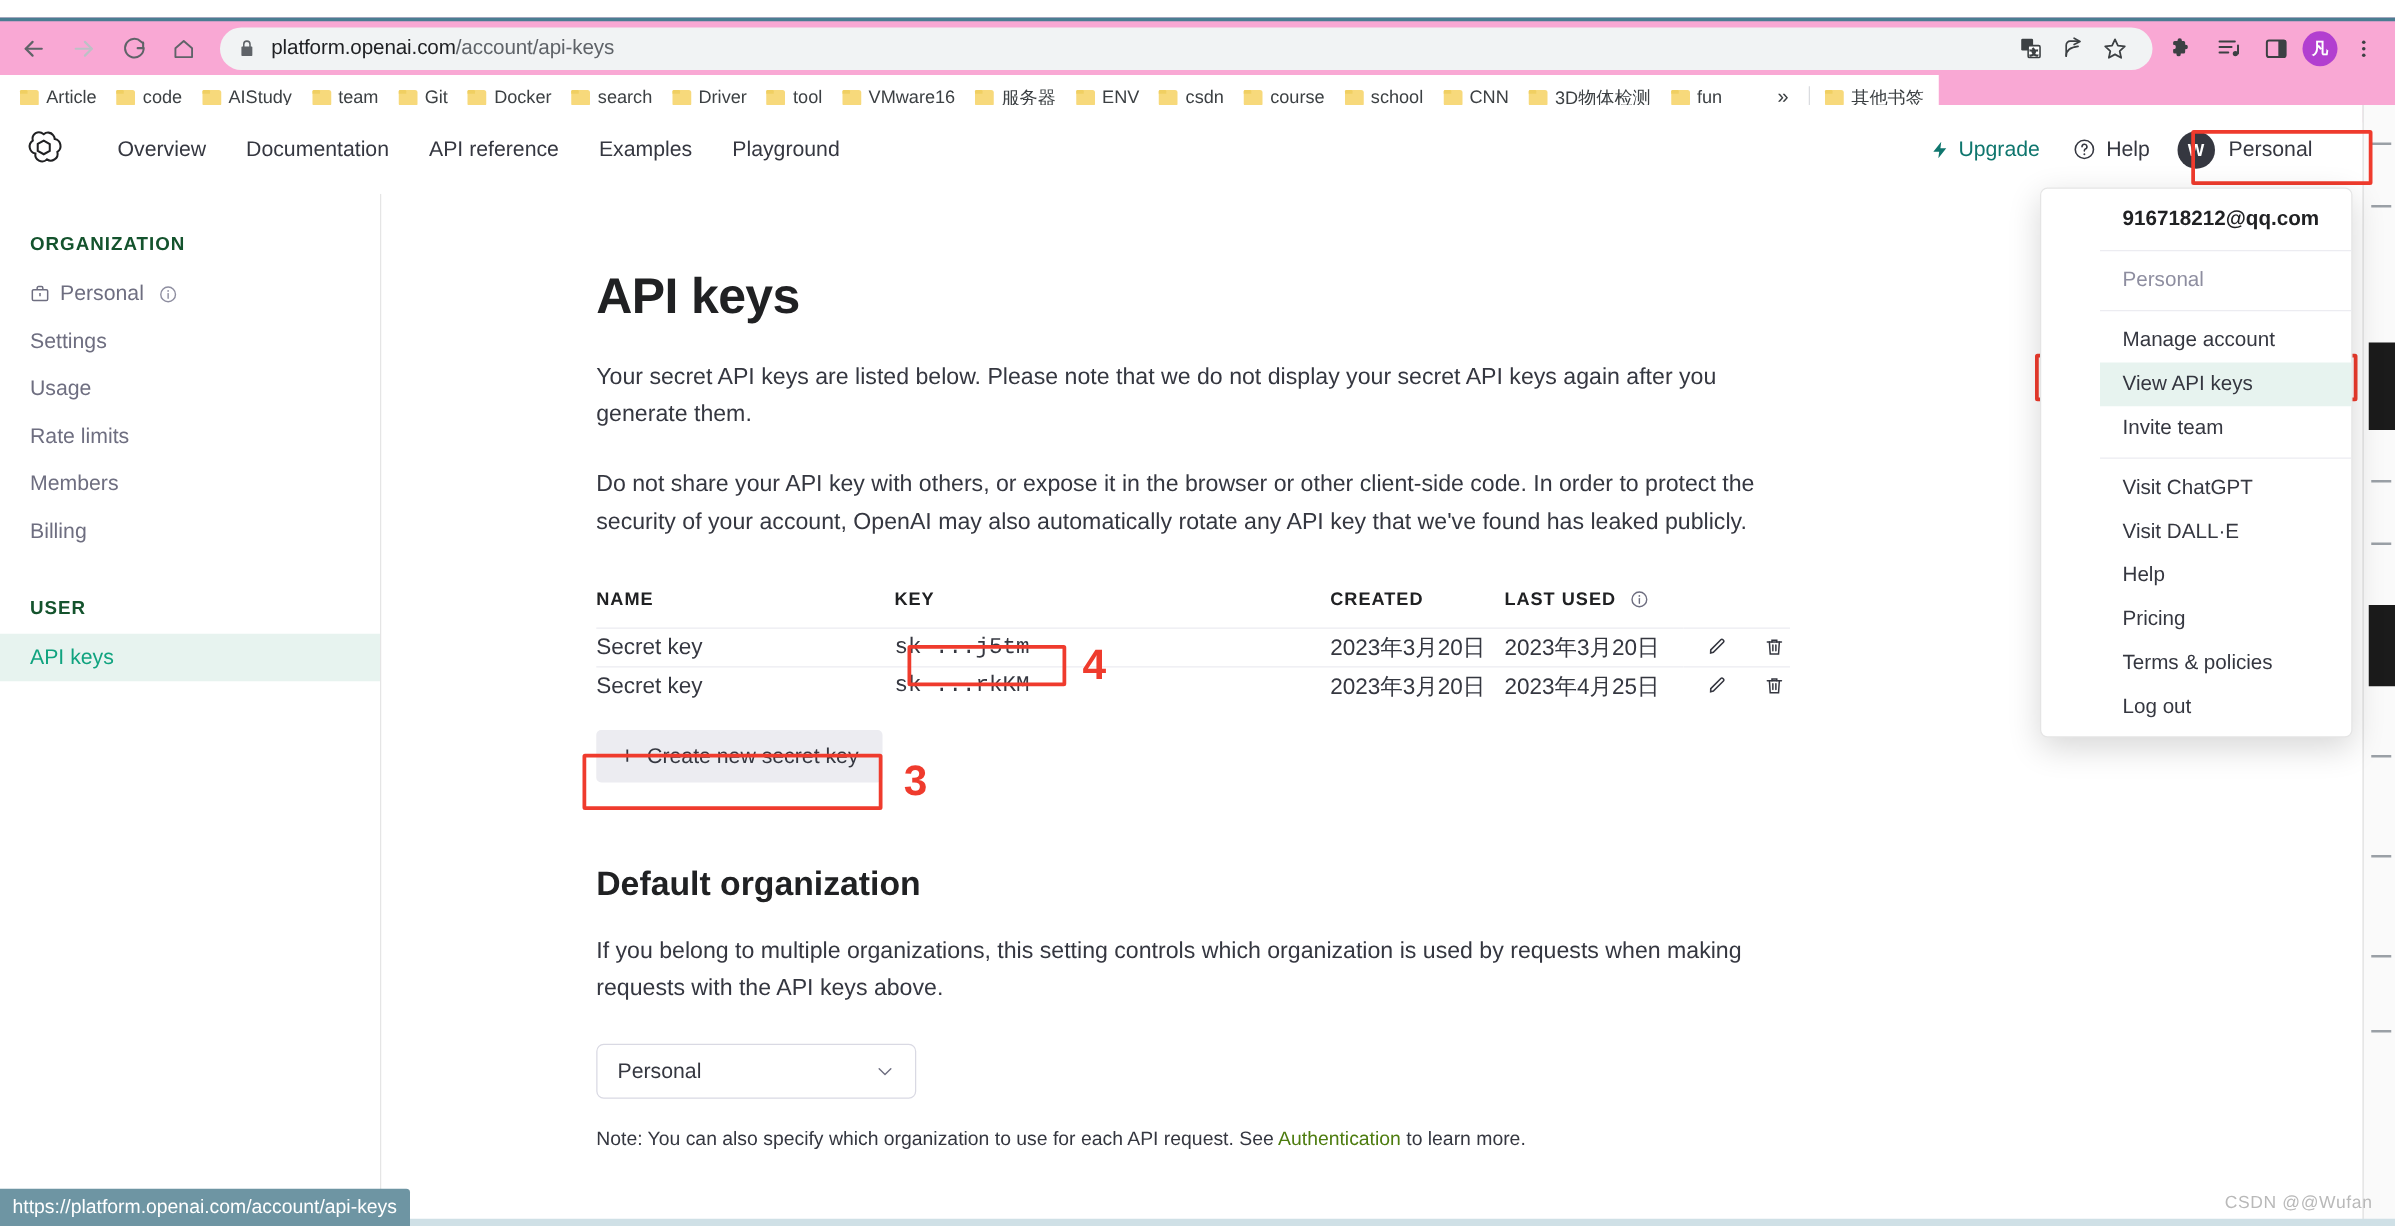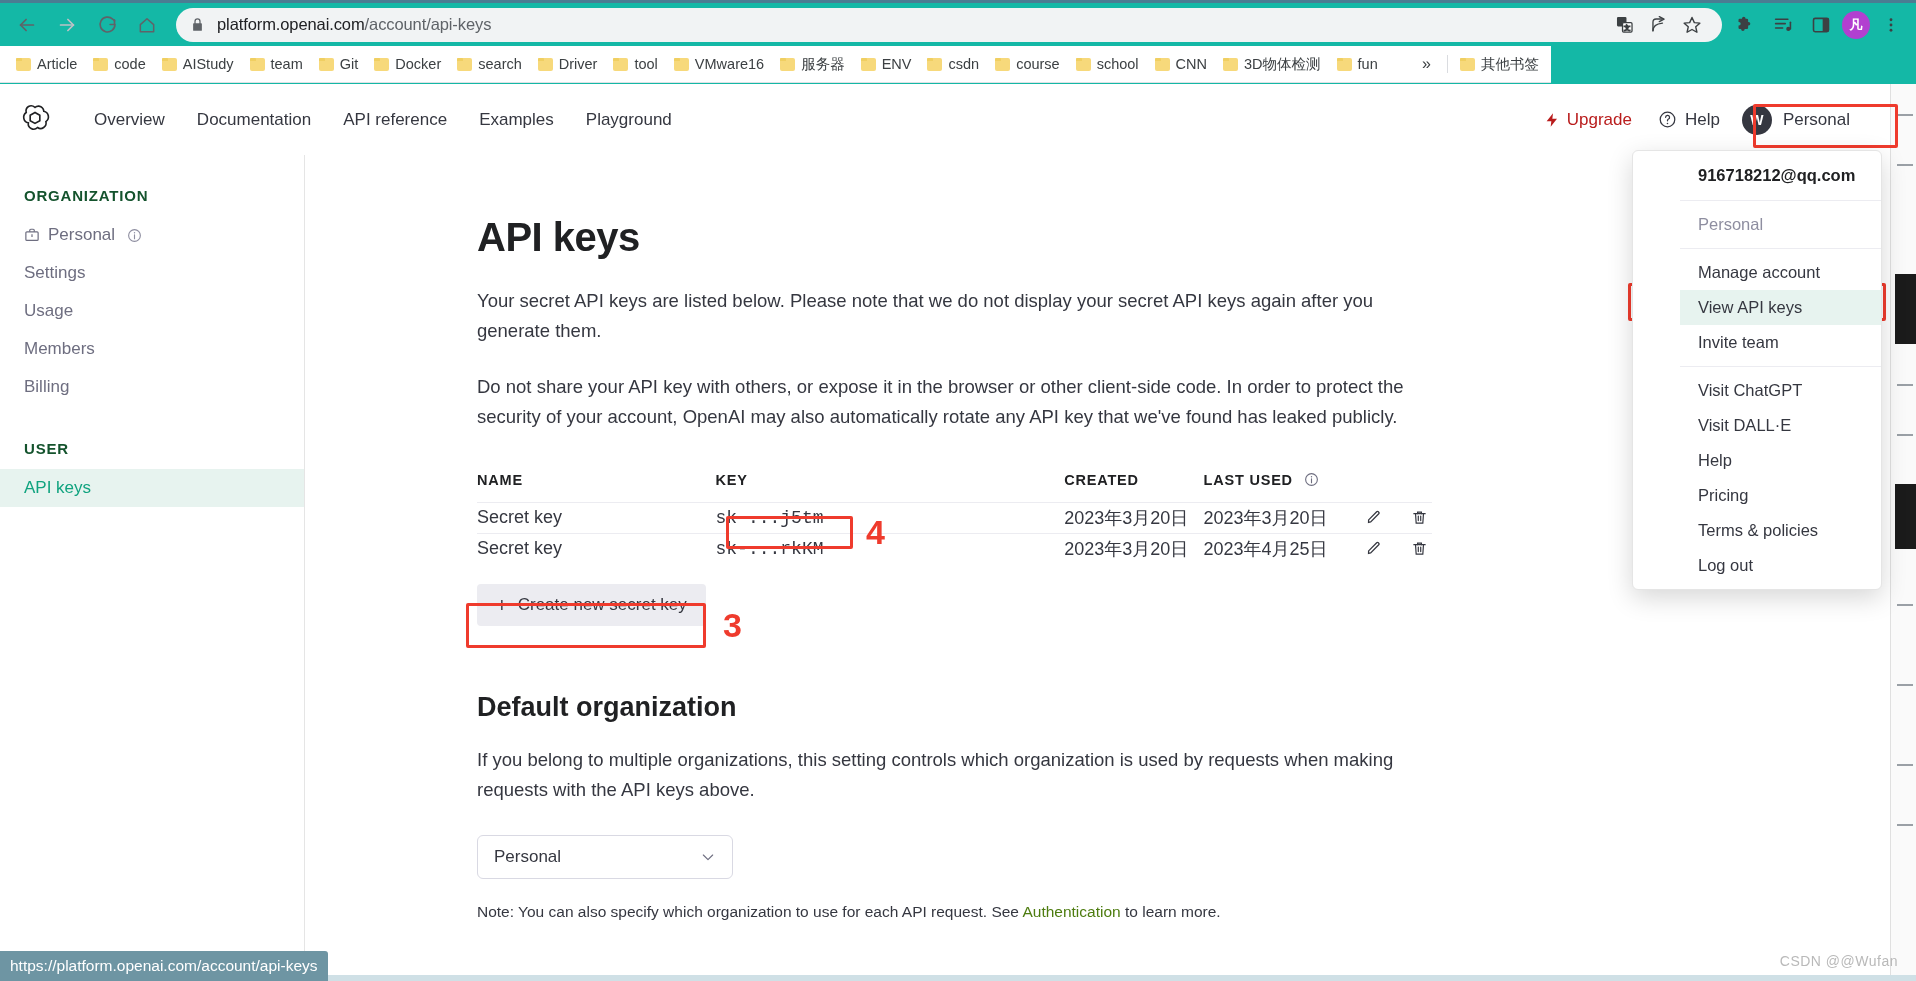--- a/index.html
+++ b/index.html
@@ -6,22 +6,22 @@
   html, body {
     width: 1916px; height: 981px;
     overflow: hidden;
     background: #ffffff;
     font-family: "Liberation Sans", sans-serif;
   }
   .app { position: relative; width: 1916px; height: 981px; background:#fff; }
 
   
   .chrome {
-    position: absolute; top:0; left:0; width:1916px; height:84px;
-    background:#14b8a6;
+    position: absolute; top:14px; left:0; width:1916px; height:84px;
+    background:#f9a8d4;
   }
   .chrome-top-line {
     position:absolute; top:0; left:0; width:1916px; height:3px;
     background:#4a7d92;
   }
   .toolbar {
     position:absolute; top:3px; left:0; width:1916px; height:43px;
     display:flex; align-items:center;
   }
   .nav-btn {
@@ -97,21 +97,21 @@
     padding:0 26px 0 18px; background:#fff;
   }
   .logo { width:34px;height:34px; margin-right:26px; flex:0 0 auto; color:#202123;}
   .topnav { display:flex; align-items:center; gap:0px; }
   .topnav a {
     font-size:17px; color:#353740; text-decoration:none;
     padding:6px 16px; white-space:nowrap;
   }
   .header-right { margin-left:auto; display:flex; align-items:center; gap:6px; }
   .upgrade {
-    display:flex;align-items:center;gap:7px; color:#b91c1c;
+    display:flex;align-items:center;gap:7px; color:#0f766e;
     font-size:17px; padding:6px 10px; white-space:nowrap;
   }
   .help-link {
     display:flex;align-items:center;gap:8px; color:#353740;
     font-size:17px; padding:6px 10px; white-space:nowrap;
   }
   .personal-chip {
     display:flex;align-items:center;gap:11px;
     padding:5px 14px 5px 6px; border-radius:6px; white-space:nowrap;
   }
@@ -480,20 +480,23 @@
                 <circle cx="12" cy="7.6" r="1.1" fill="currentColor" stroke="none"></circle>
               </svg>
           </span>
         </div>
 
         <div class="side-item">
             <span>Settings</span>
           </div>
         <div class="side-item">
             <span>Usage</span>
+          </div>
+        <div class="side-item">
+            <span>Rate limits</span>
           </div>
         <div class="side-item">
             <span>Members</span>
           </div>
         <div class="side-item">
             <span>Billing</span>
           </div>
 
         <div class="side-gap"></div>
 

